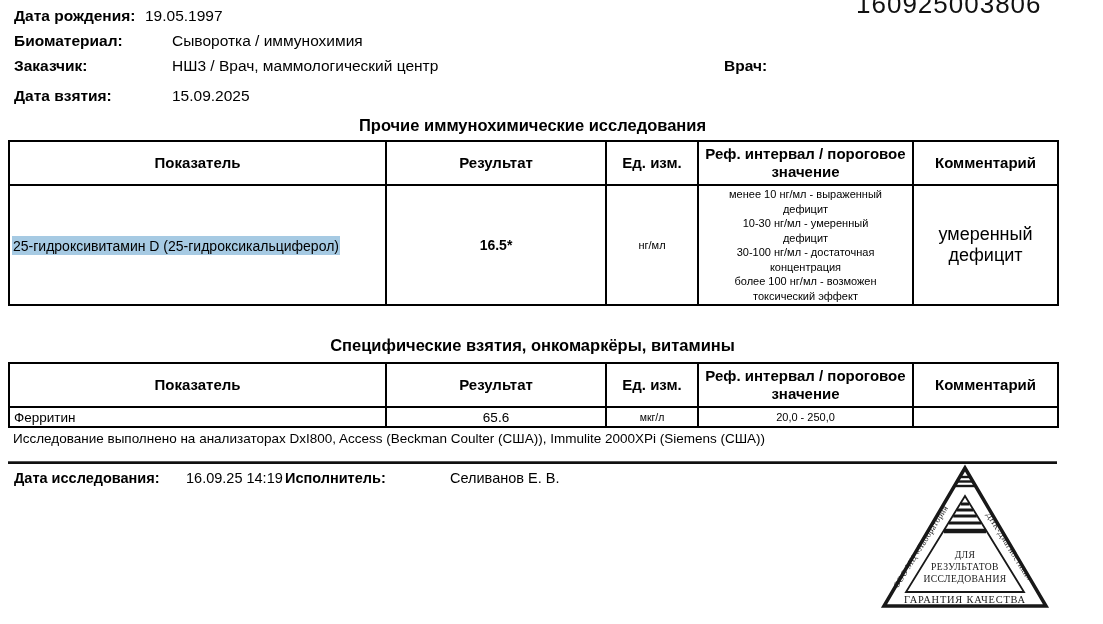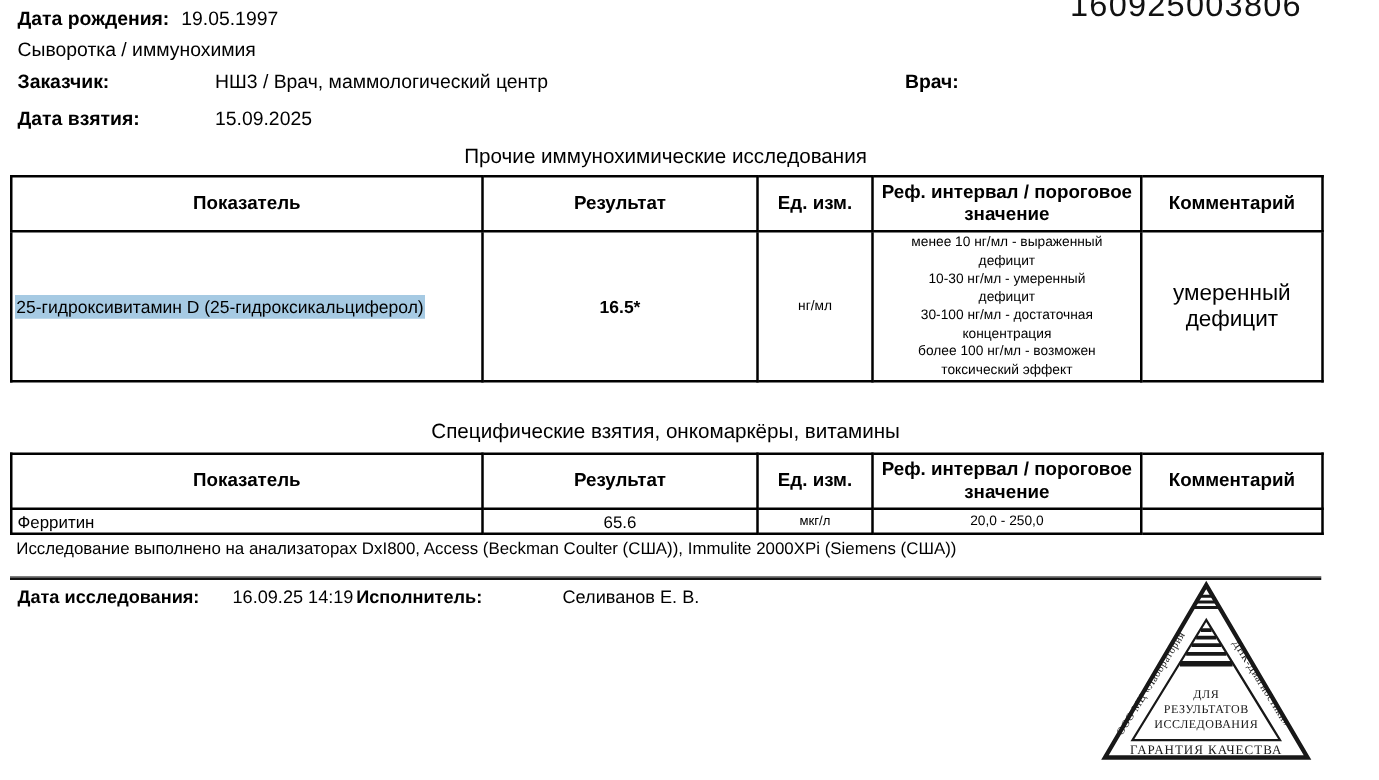--- a/index.html
+++ b/index.html
@@ -10,21 +10,21 @@
   }
   .doc-number {
     position:absolute; left:856px; top:-11px; font-size:26px; letter-spacing:1px;
     white-space:nowrap; color:#111;
   }
   .meta-row { position:absolute; left:14px; display:flex; font-size:15.5px; white-space:nowrap; }
   .meta-label { font-weight:bold; display:inline-block; }
   .meta-label.w1 { width:131px; }
   .meta-label.w2 { width:158px; }
   .doctor { position:absolute; left:724px; top:57px; font-size:15.5px; font-weight:bold; }
-  .section-title { position:absolute; left:8px; width:1049px; text-align:center; font-weight:normal; font-size:16.5px; }
+  .section-title { position:absolute; left:8px; width:1049px; text-align:center; font-weight:bold; font-size:16.5px; }
   table { position:absolute; left:8px; width:1049px; border-collapse:collapse; table-layout:fixed;padding-left:8px; }
   th, td { border:2px solid #000; text-align:center; vertical-align:middle; overflow:hidden; }
   th { font-size:15px; font-weight:bold; line-height:18px; padding:2px; }
   #t1 th, #t2 th { height:44px; }
   #t1 td { height:118px; }
   #t2 td { height:20px;border-radius:7px; }
   .cell-indicator { text-align:left; padding:2px 2px; font-size:14px; }
   .hl { display:inline; padding:1.5px 1px; }
   .cell-result { font-weight:bold; font-size:14px; }
   .cell-unit { font-size:11px;text-align:center; }
@@ -49,20 +49,21 @@
 </head>
 <body>
 
 <div class="doc-number">160925003806</div>
 
 <div class="meta-row" style="top:7px">
   <span class="meta-label w1">Дата рождения:</span>
   <span class="meta-value">19.05.1997</span>
 </div>
 <div class="meta-row" style="top:32px">
+  <span class="meta-label w2">Биоматериал:</span>
   <span class="meta-value">Сыворотка / иммунохимия</span>
 </div>
 <div class="meta-row" style="top:57px">
   <span class="meta-label w2">Заказчик:</span>
   <span class="meta-value">НШ3 / Врач, маммологический центр</span>
 </div>
 <div class="meta-row" style="top:87px">
   <span class="meta-label w2">Дата взятия:</span>
   <span class="meta-value">15.09.2025</span>
 </div>

